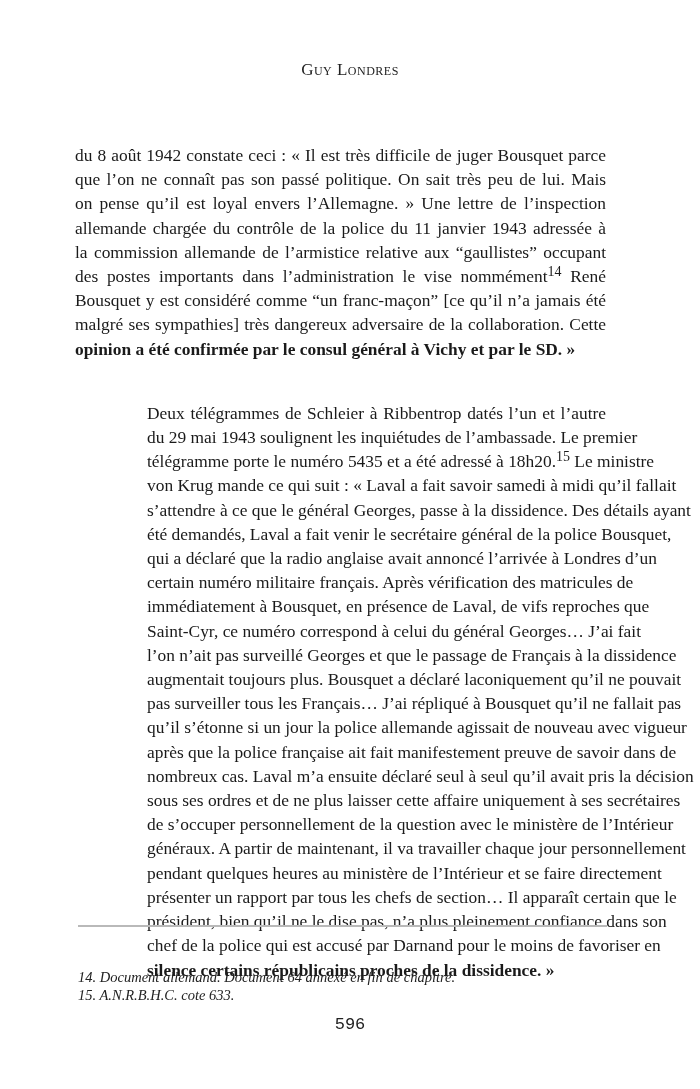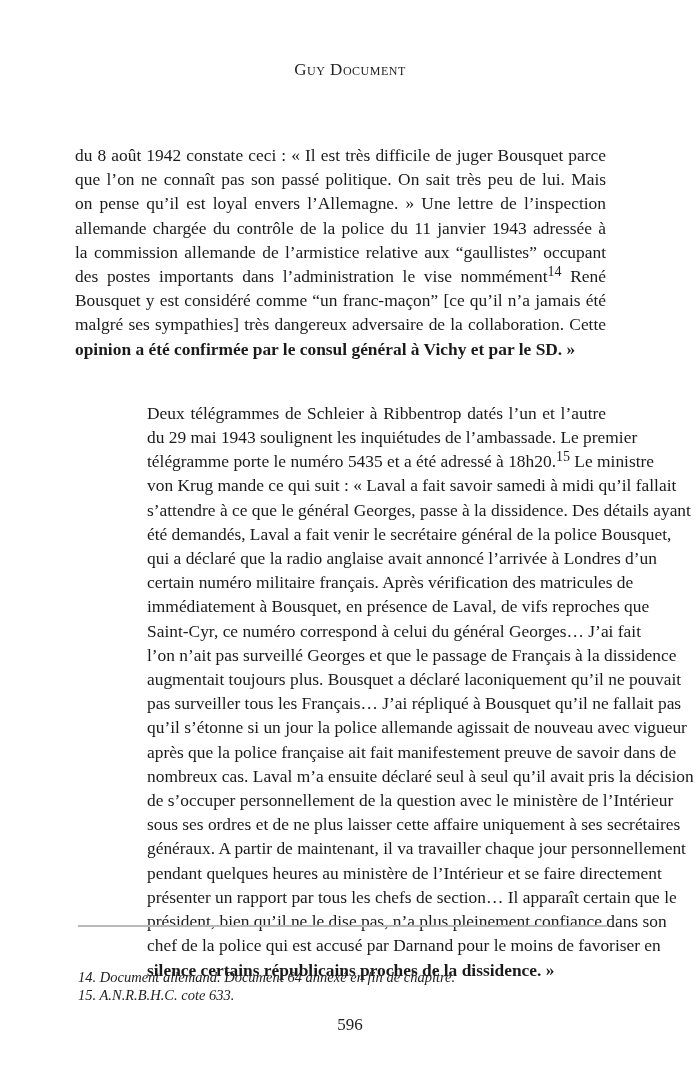--- a/index.html
+++ b/index.html
@@ -10,26 +10,26 @@
   .body-text { position: absolute; left: 75px; width: 531px; top: 143px;
                font-size: 17.4px; line-height: 24.2px; text-align: justify; }
   .body-text p { margin: 0; }
   .body-text .para2 { margin-top: 40px; text-indent: 72px; }
   .body-text .line { display: block; text-align: justify; text-align-last: justify; white-space: nowrap; }
   .body-text .line.last { text-align-last: left; font-weight: bold; }
   sup { font-size: 14px; line-height: 0; vertical-align: 6px; }
   .divider { position: absolute; left: 78px; width: 529px; top: 925px; height: 2px; background: #b9b9b9; }
   .footnotes { position: absolute; left: 78px; top: 968px; font-size: 14.5px; line-height: 18px; font-style: italic; color: #222; }
   .footnotes div { white-space: nowrap; }
-  .page-number { position: absolute; top: 1015px; left: 0; width: 700px; text-align: center; font-size: 17px; color: #222; }
+  .page-number { position: absolute; top: 1015px; left: 0; width: 700px; text-align: center; font-size: 17px; color: #222; font-family: Liberation Mono, monospace; }
 </style>
 </head>
 <body>
 
-<div class="running-head">Guy Document</div>
+<div class="running-head">Guy Londres</div>
 
 <div class="body-text">
   <p>
     <span class="line">du 8 août 1942  constate ceci : «  Il est très difficile de juger Bousquet parce</span>
     <span class="line">que l’on ne connaît pas son passé politique. On sait très peu de lui. Mais</span>
     <span class="line">on pense qu’il est loyal envers l’Allemagne. » Une lettre de l’inspection</span>
     <span class="line">allemande chargée du contrôle de la police du 11 janvier 1943 adressée à</span>
     <span class="line">la commission allemande de l’armistice relative aux “gaullistes” occupant</span>
     <span class="line"><span>des postes importants dans l’administration le vise nommément</span><sup>14</sup><span> René</span></span>
     <span class="line">Bousquet y est considéré comme “un franc-maçon” [ce qu’il n’a jamais été</span>
@@ -46,22 +46,22 @@
     <span class="line">qui a déclaré que la radio anglaise avait annoncé l’arrivée à Londres d’un</span>
     <span class="line">certain numéro militaire français. Après vérification des matricules de</span>
     <span class="line">immédiatement à Bousquet, en présence de Laval, de vifs reproches que</span>
     <span class="line">Saint-Cyr, ce numéro correspond à celui du général Georges… J’ai fait</span>
     <span class="line">l’on n’ait pas surveillé Georges et que le passage de Français à la dissidence</span>
     <span class="line">augmentait toujours plus. Bousquet a déclaré laconiquement qu’il ne pouvait</span>
     <span class="line">pas surveiller tous les Français… J’ai répliqué à Bousquet qu’il ne fallait pas</span>
     <span class="line">qu’il s’étonne si un jour la police allemande agissait de nouveau avec vigueur</span>
     <span class="line">après que la police française ait fait manifestement preuve de savoir dans de</span>
     <span class="line">nombreux cas. Laval m’a ensuite déclaré seul à seul qu’il avait pris la décision</span>
+    <span class="line">sous ses ordres et de ne plus laisser cette affaire uniquement à ses secrétaires</span>
     <span class="line">de s’occuper personnellement de la question avec le ministère de l’Intérieur</span>
-    <span class="line">sous ses ordres et de ne plus laisser cette affaire uniquement à ses secrétaires</span>
     <span class="line">généraux. A partir de maintenant, il va travailler chaque jour personnellement</span>
     <span class="line">pendant quelques heures au ministère de l’Intérieur et se faire directement</span>
     <span class="line">présenter un rapport par tous les chefs de section… Il apparaît certain que le</span>
     <span class="line">président, bien qu’il ne le dise pas, n’a plus pleinement confiance dans son</span>
     <span class="line">chef de la police qui est accusé par Darnand pour le moins de favoriser en</span>
     <span class="line last">silence certains républicains proches de la dissidence. »</span>
   </p>
 </div>
 
 <div class="divider"></div>

